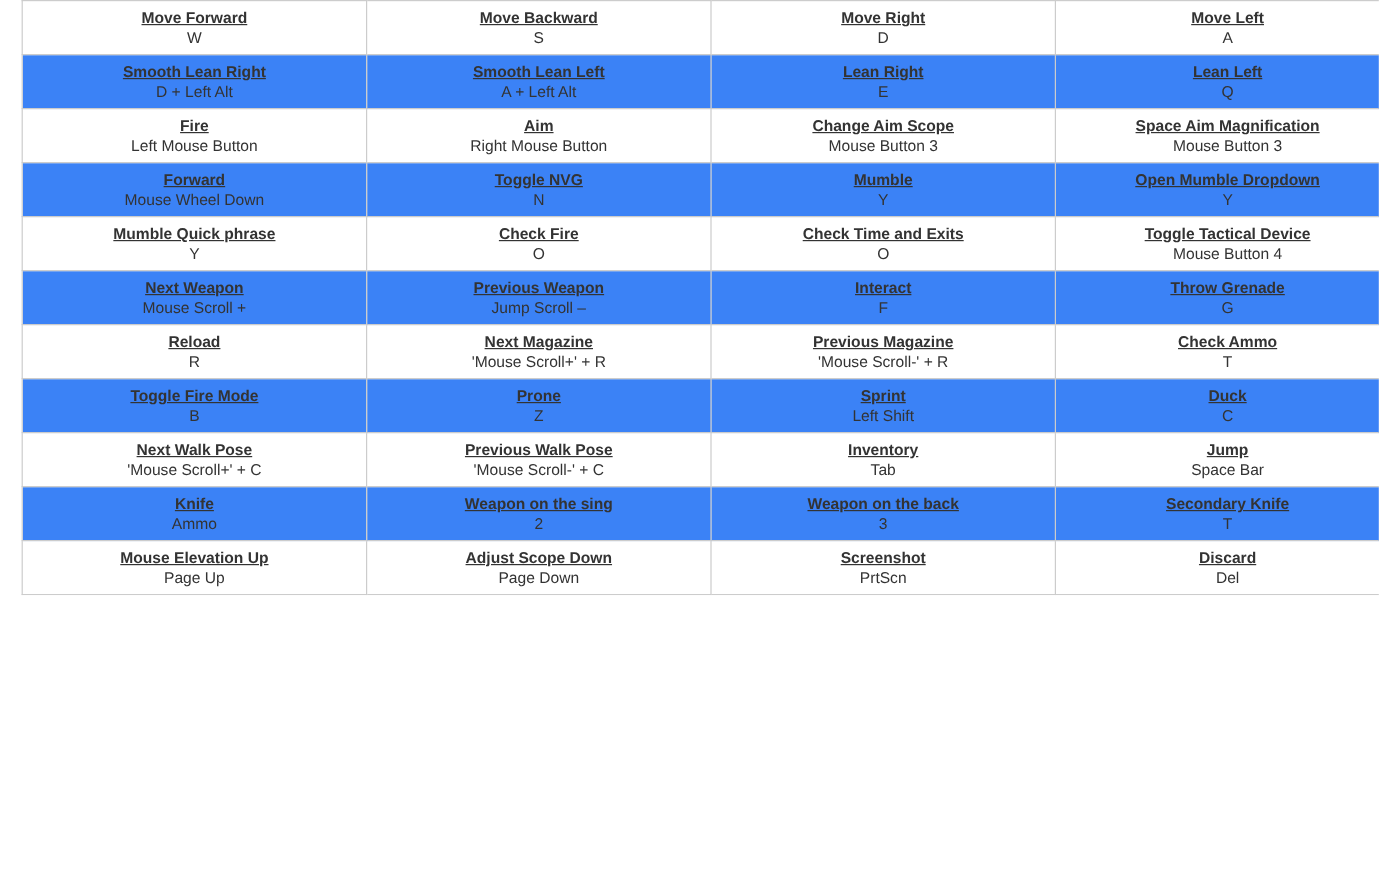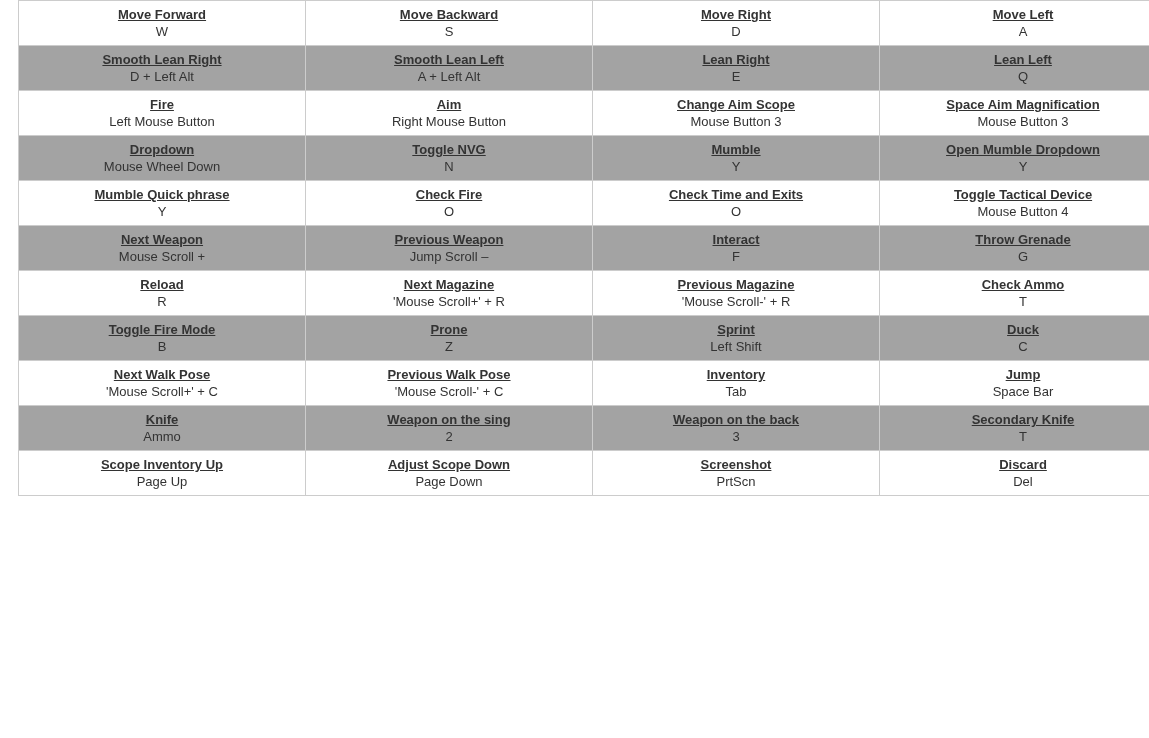--- a/index.html
+++ b/index.html
@@ -14,21 +14,21 @@
       border-collapse: collapse;
       margin-left: 18px;
     }
     .keybind-table td {
       border: 1px solid #ccc;
       text-align: center;
       padding: 6px 8px;
       width: 25%;
     }
     .row-light td { background: #fff; }
-    .row-dark td { background: #a3a3a3; }
+    .row-dark td { background: #3b82f6; }
     .action-name {
       font-weight: bold;
       text-decoration: underline;
       display: block;
       margin-bottom: 2px;
     }
     .key-value {
       display: block;
       font-weight: normal;
     }
@@ -87,21 +87,21 @@
           <span class="action-name">Change Aim Scope</span>
           <span class="key-value">Mouse Button 3</span>
         </td>
         <td>
           <span class="action-name">Space Aim Magnification</span>
           <span class="key-value">Mouse Button 3</span>
         </td>
       </tr>
       <tr class="row-dark">
         <td>
-          <span class="action-name">Dropdown</span>
+          <span class="action-name">Forward</span>
           <span class="key-value">Mouse Wheel Down</span>
         </td>
         <td>
           <span class="action-name">Toggle NVG</span>
           <span class="key-value">N</span>
         </td>
         <td>
           <span class="action-name">Mumble</span>
           <span class="key-value">Y</span>
         </td>
@@ -213,21 +213,21 @@
           <span class="action-name">Weapon on the back</span>
           <span class="key-value">3</span>
         </td>
         <td>
           <span class="action-name">Secondary Knife</span>
           <span class="key-value">T</span>
         </td>
       </tr>
       <tr class="row-light">
         <td>
-          <span class="action-name">Scope Inventory Up</span>
+          <span class="action-name">Mouse Elevation Up</span>
           <span class="key-value">Page Up</span>
         </td>
         <td>
           <span class="action-name">Adjust Scope Down</span>
           <span class="key-value">Page Down</span>
         </td>
         <td>
           <span class="action-name">Screenshot</span>
           <span class="key-value">PrtScn</span>
         </td>

